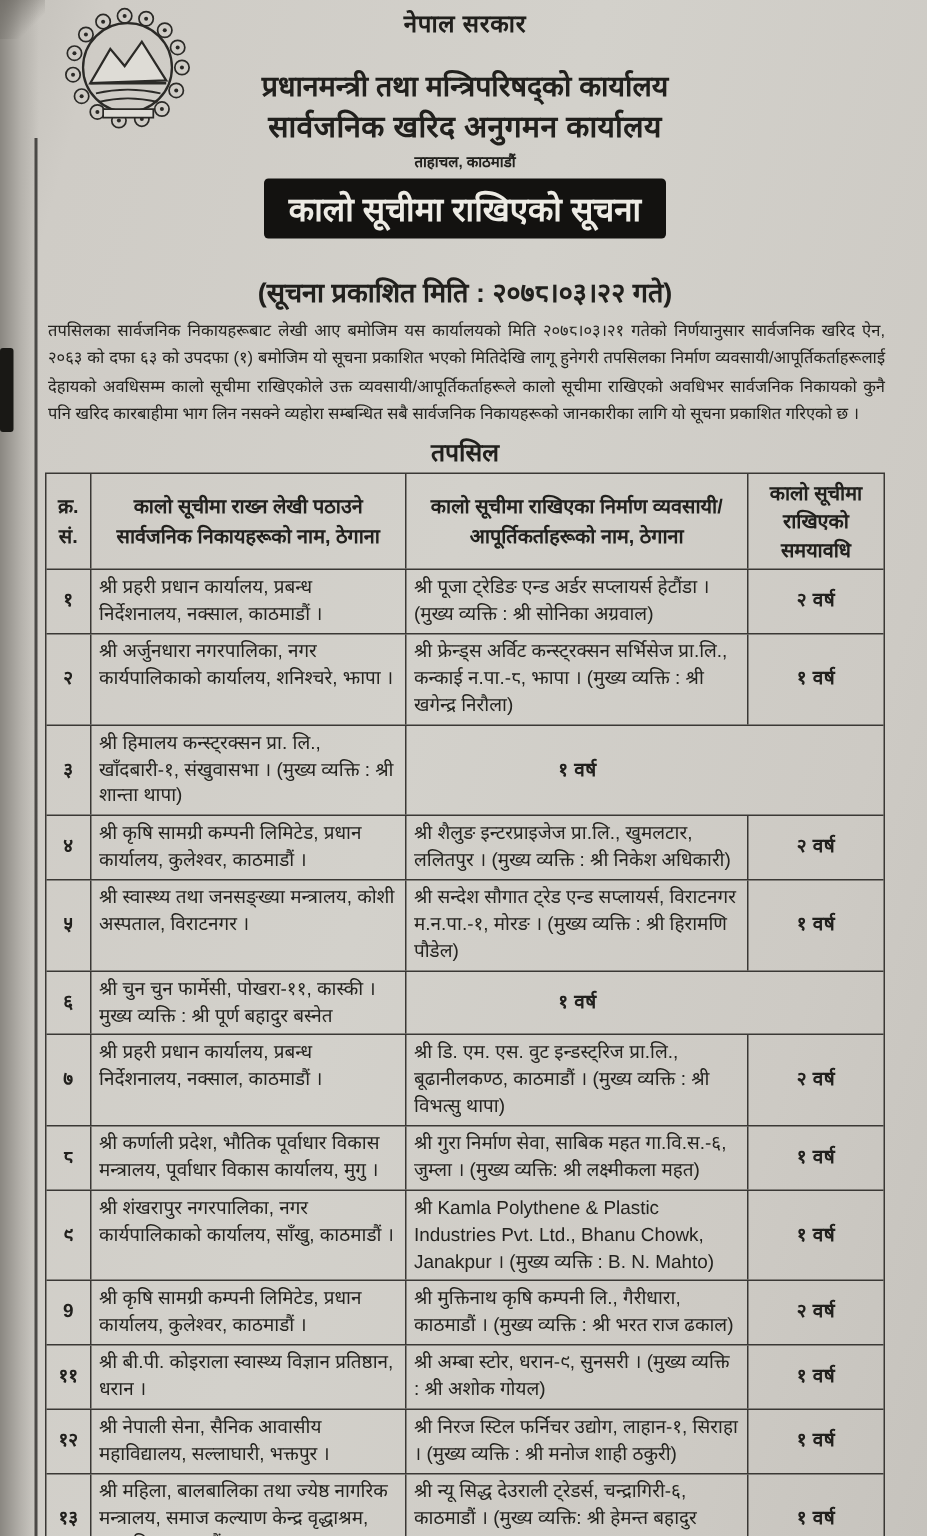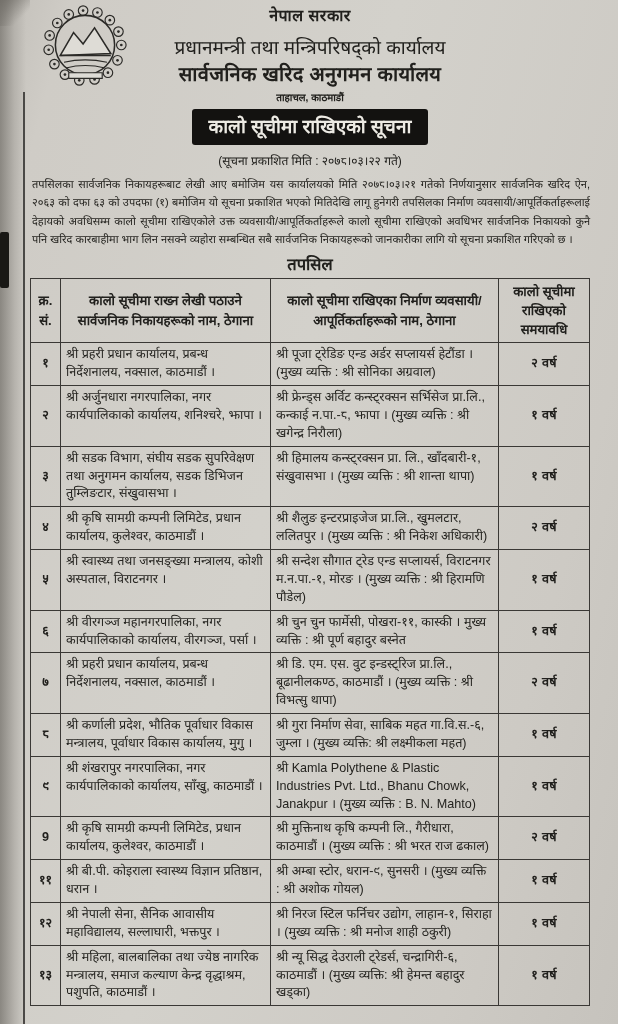--- a/index.html
+++ b/index.html
@@ -21,27 +21,27 @@
   .ink-blob{position:absolute;left:0;top:232px;width:9px;height:56px;background:#191815;border-radius:2px;filter:blur(.4px);}
   .corner-dark{position:absolute;left:0;top:0;width:30px;height:26px;
     background:linear-gradient(135deg,#74716b 0%,rgba(116,113,107,0) 70%);}
 
   .content{position:absolute;left:28px;top:0;width:564px;}
 
   
   .hdr{position:relative;text-align:center;padding-top:4px;}
   .emblem{position:absolute;left:4px;top:2px;width:106px;height:86px;}
   .gov-line{font-size:16px;font-weight:bold;letter-spacing:.5px;}
-  .office1{font-size:19px;font-weight:normal;margin-top:8px;}
+  .office1{font-size:19px;font-weight:bold;margin-top:18px;}
   .office2{font-size:20px;font-weight:bold;margin-top:0;letter-spacing:.3px;}
   .addr{font-size:10px;font-weight:bold;margin-top:3px;}
   .title-bar{display:inline-block;margin-top:6px;background:#131210;color:#edebe4;
-    font-size:19px;font-weight:bold;padding:3px 16px 5px;border-radius:2px;
+    font-size:22px;font-weight:bold;padding:3px 16px 5px;border-radius:2px;
     box-shadow:0 0 0 1px #131210;}
-  .date-line{font-size:12px;font-weight:normal;margin-top:8px;}
+  .date-line{font-size:18px;font-weight:bold;margin-top:24px;}
 
   
   .para{margin:6px 2px 0 4px;font-size:11px;line-height:1.68;text-align:justify;color:#24231f;}
   .schedule{font-size:16.5px;font-weight:bold;text-align:center;margin:3px 0 3px;}
 
   
   .tbl{margin-left:2px;width:558px;border:1.6px solid #3a3835;background:transparent;}
   .tr{display:grid;grid-template-columns:30px 210px 228px 1fr;border-bottom:1px solid #3a3835;}
   .tr:last-child{border-bottom:none;}
   .td,.th{border-right:1px solid #3a3835;padding:3px 5px;font-size:12.6px;line-height:1.42;}
@@ -137,39 +137,37 @@
             <div class="td duration">२ वर्ष</div>
           </div>
           <div class="tr">
             <div class="td sn">२</div>
             <div class="td entity">श्री अर्जुनधारा नगरपालिका, नगर कार्यपालिकाको कार्यालय, शनिश्चरे, झापा ।</div>
             <div class="td supplier">श्री फ्रेन्ड्स अर्विट कन्स्ट्रक्सन सर्भिसेज प्रा.लि., कन्काई न.पा.-८, झापा । (मुख्य व्यक्ति : श्री खगेन्द्र निरौला)</div>
             <div class="td duration">१ वर्ष</div>
           </div>
           <div class="tr">
             <div class="td sn">३</div>
-            <div class="td entity">श्री सडक विभाग, संघीय सडक सुपरिवेक्षण तथा अनुगमन कार्यालय, सडक डिभिजन तुम्लिङटार, संखुवासभा ।</div>
             <div class="td supplier">श्री हिमालय कन्स्ट्रक्सन प्रा. लि., खाँदबारी-१, संखुवासभा । (मुख्य व्यक्ति : श्री शान्ता थापा)</div>
             <div class="td duration">१ वर्ष</div>
           </div>
           <div class="tr">
             <div class="td sn">४</div>
             <div class="td entity">श्री कृषि सामग्री कम्पनी लिमिटेड, प्रधान कार्यालय, कुलेश्वर, काठमाडौं ।</div>
             <div class="td supplier">श्री शैलुङ इन्टरप्राइजेज प्रा.लि., खुमलटार, ललितपुर । (मुख्य व्यक्ति : श्री निकेश अधिकारी)</div>
             <div class="td duration">२ वर्ष</div>
           </div>
           <div class="tr">
             <div class="td sn">५</div>
             <div class="td entity">श्री स्वास्थ्य तथा जनसङ्ख्या मन्त्रालय, कोशी अस्पताल, विराटनगर ।</div>
             <div class="td supplier">श्री सन्देश सौगात ट्रेड एन्ड सप्लायर्स, विराटनगर म.न.पा.-१, मोरङ । (मुख्य व्यक्ति : श्री हिरामणि पौडेल)</div>
             <div class="td duration">१ वर्ष</div>
           </div>
           <div class="tr">
             <div class="td sn">६</div>
-            <div class="td entity">श्री वीरगञ्ज महानगरपालिका, नगर कार्यपालिकाको कार्यालय, वीरगञ्ज, पर्सा ।</div>
             <div class="td supplier">श्री चुन चुन फार्मेसी, पोखरा-११, कास्की । मुख्य व्यक्ति : श्री पूर्ण बहादुर बस्नेत</div>
             <div class="td duration">१ वर्ष</div>
           </div>
           <div class="tr">
             <div class="td sn">७</div>
             <div class="td entity">श्री प्रहरी प्रधान कार्यालय, प्रबन्ध निर्देशनालय, नक्साल, काठमाडौं ।</div>
             <div class="td supplier">श्री डि. एम. एस. वुट इन्डस्ट्रिज प्रा.लि., बूढानीलकण्ठ, काठमाडौं । (मुख्य व्यक्ति : श्री विभत्सु थापा)</div>
             <div class="td duration">२ वर्ष</div>
           </div>
           <div class="tr">

